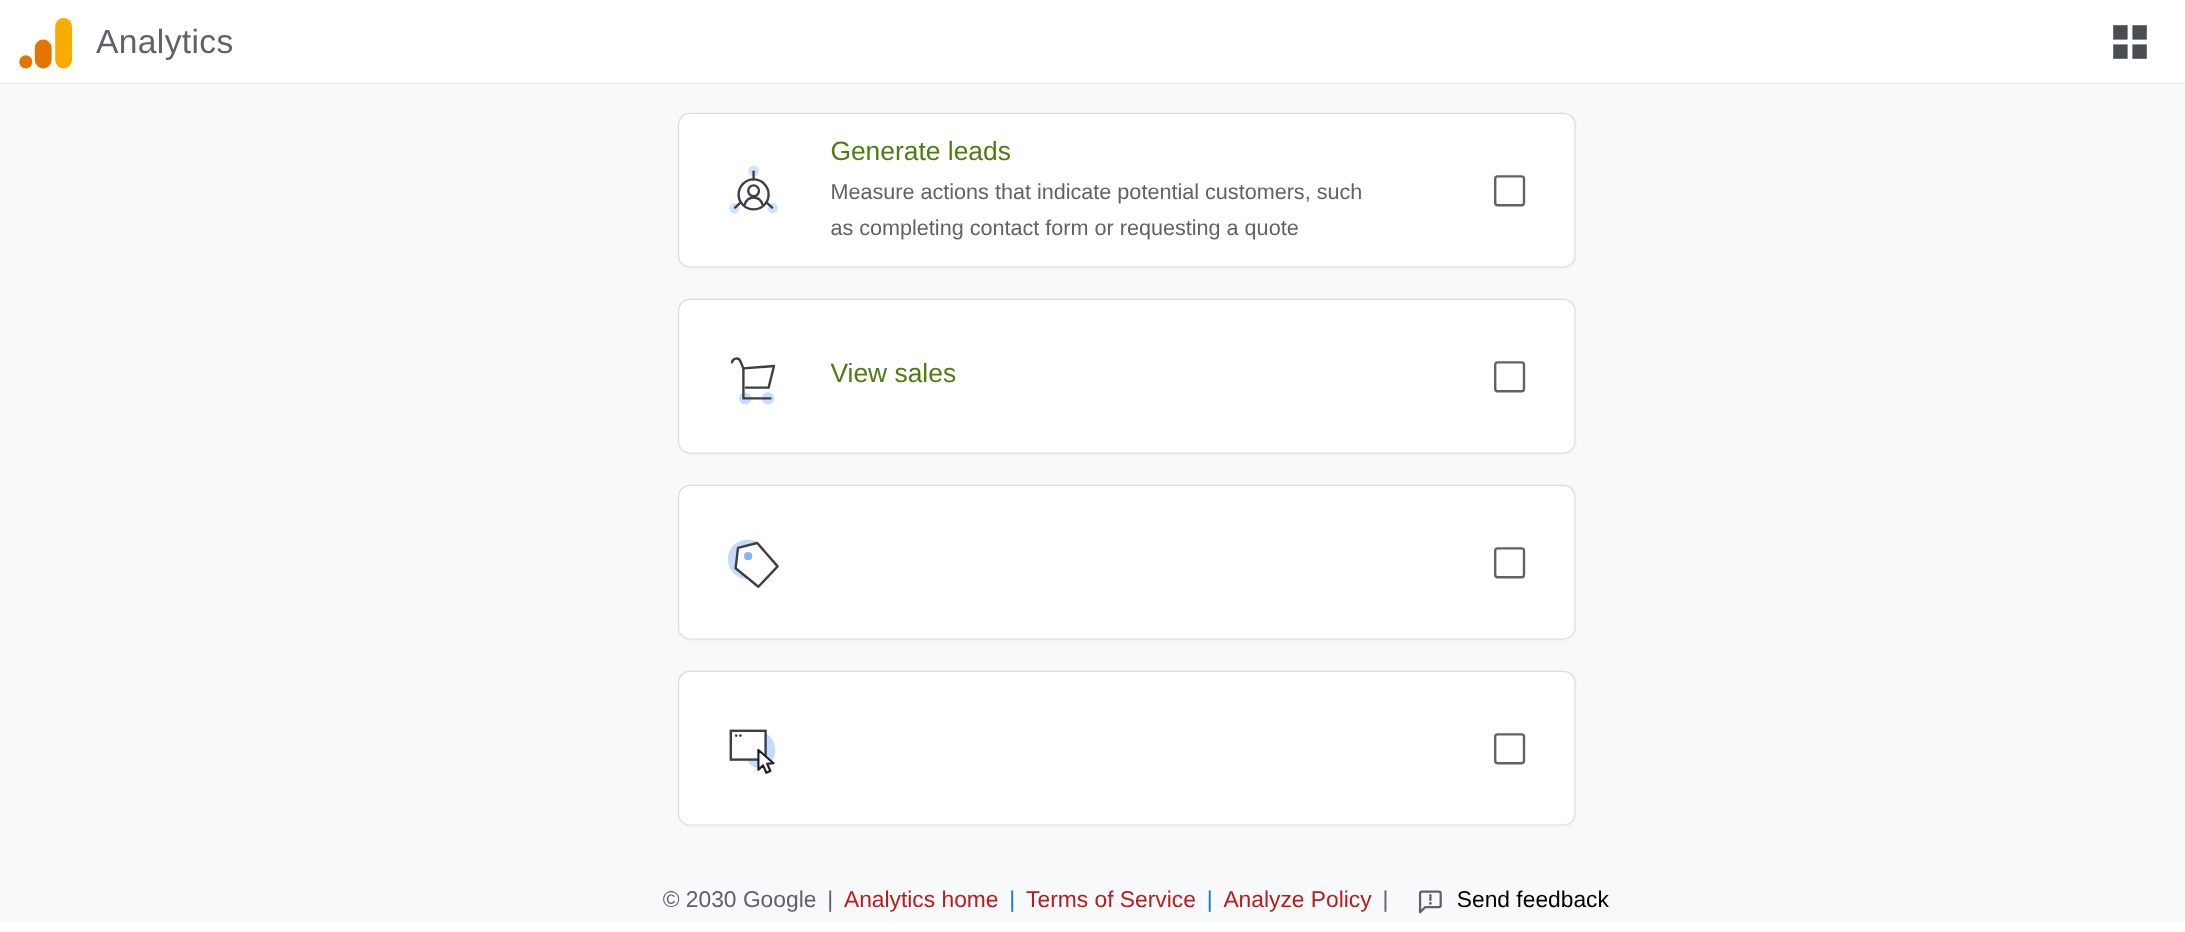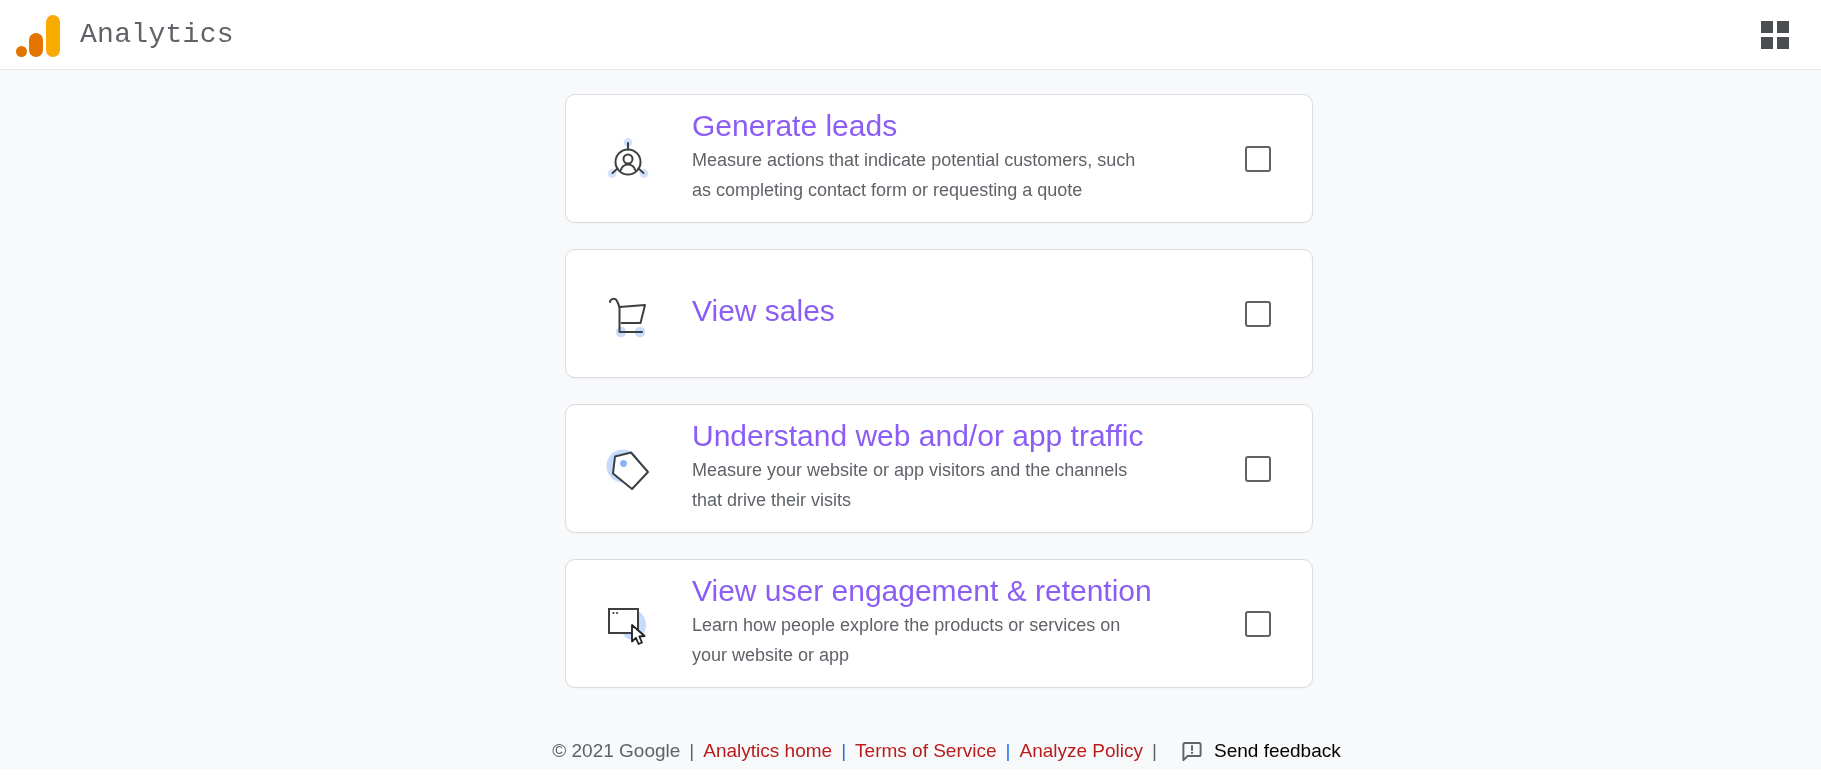--- a/index.html
+++ b/index.html
@@ -12,21 +12,20 @@
     overflow: hidden;
   }
   
   .header {
     position: absolute; top: 0; left: 0; right: 0; height: 70px;
     background: #ffffff;
     border-bottom: 1px solid #e4e6e8;
     display: flex; align-items: center; justify-content: space-between;
     padding: 0 30px 0 12px;
     z-index: 2;
-    font-family: Liberation Mono, monospace;
   }
   .header-left { display: flex; align-items: center; }
   .logo-svg { width: 52px; height: 52px; display: block; }
   .app-title {
     margin-left: 16px;
     font-size: 28px;
     color: #5f6368;
     letter-spacing: 0.3px;
   }
   .apps-grid { width: 32px; height: 32px; display: block; cursor: pointer; }
@@ -46,21 +45,21 @@
     box-shadow: 0 1px 2px rgba(60,64,67,0.04);
   }
   .icon-wrap {
     width: 48px; height: 48px;
     margin-left: 38px; margin-right: 40px;
     flex: 0 0 auto;
   }
   .icon-wrap svg { width: 48px; height: 48px; display: block; }
   .card-text { width: 545px; flex: 0 0 auto; }
   .card-title {
-    font-size: 30px; color: #8b5cf6; font-weight: 500;
+    font-size: 22px; color: #4d7c0f; font-weight: 500;
     line-height: 28px; margin-bottom: 5px;
   }
   .card-desc {
     font-size: 18px; color: #5f6368; line-height: 30px;
     white-space: pre-line;
   }
   .checkbox {
     width: 26px; height: 26px;
     border: 2px solid #5f6368; border-radius: 3px;
     background: #ffffff;
@@ -156,50 +155,40 @@
   </div>
 
   <div class="card">
     <div class="icon-wrap">
       <svg viewBox="0 0 48 48">
         <circle cx="19" cy="21" r="16.5" fill="#c6dafc"></circle>
         <path d="M11,11.5 L27,7.5 L44,27 L28,44 L9,28.5 Z" fill="#ffffff" stroke="#3c4043" stroke-width="2" stroke-linejoin="round"></path>
         <circle cx="19.5" cy="18.5" r="3.4" fill="#8ab4f8"></circle>
       </svg>
     </div>
-    <div class="card-text">
-      <div class="card-title">Understand web and/or app traffic</div>
-      <div class="card-desc">Measure your website or app visitors and the channels
-that drive their visits</div>
-    </div>
     <div class="checkbox"></div>
   </div>
 
   <div class="card">
     <div class="icon-wrap">
       <svg viewBox="0 0 48 48">
         <ellipse cx="29" cy="25" rx="13" ry="15" fill="#c6dafc"></ellipse>
         <rect x="5" y="9" width="29" height="24" fill="#ffffff" stroke="#3c4043" stroke-width="2"></rect>
         <circle cx="9.5" cy="13" r="1.1" fill="#3c4043"></circle>
         <circle cx="13" cy="13" r="1.1" fill="#3c4043"></circle>
         <path d="M28,25 L28,41.5 L31.9,37.8 L34.6,44 L38,42.5 L35.3,36.5 L40.6,36 Z" fill="#ffffff" stroke="#202124" stroke-width="1.8" stroke-linejoin="round"></path>
       </svg>
     </div>
-    <div class="card-text">
-      <div class="card-title">View user engagement &amp; retention</div>
-      <div class="card-desc">Learn how people explore the products or services on
-your website or app</div>
-    </div>
     <div class="checkbox"></div>
   </div>
 
 </div>
 
 <div class="footer">
-  <span>© 2021 Google</span>
+  <span>© 2030 Google</span>
   <span class="sep">|</span>
   <a>Analytics home</a>
   <span class="sep blue">|</span>
   <a>Terms of Service</a>
   <span class="sep blue">|</span>
   <a>Analyze Policy</a>
   <span class="sep">|</span>
   <span class="feedback">
     <svg viewBox="0 0 24 24">
       <path d="M5,4 h14 a1.6,1.6 0 0 1 1.6,1.6 v9.8 a1.6,1.6 0 0 1 -1.6,1.6 h-11.4 l-4.2,4.2 v-15.6 a1.6,1.6 0 0 1 1.6,-1.6 z" fill="none" stroke="#5f6368" stroke-width="1.9" stroke-linejoin="round"></path>

